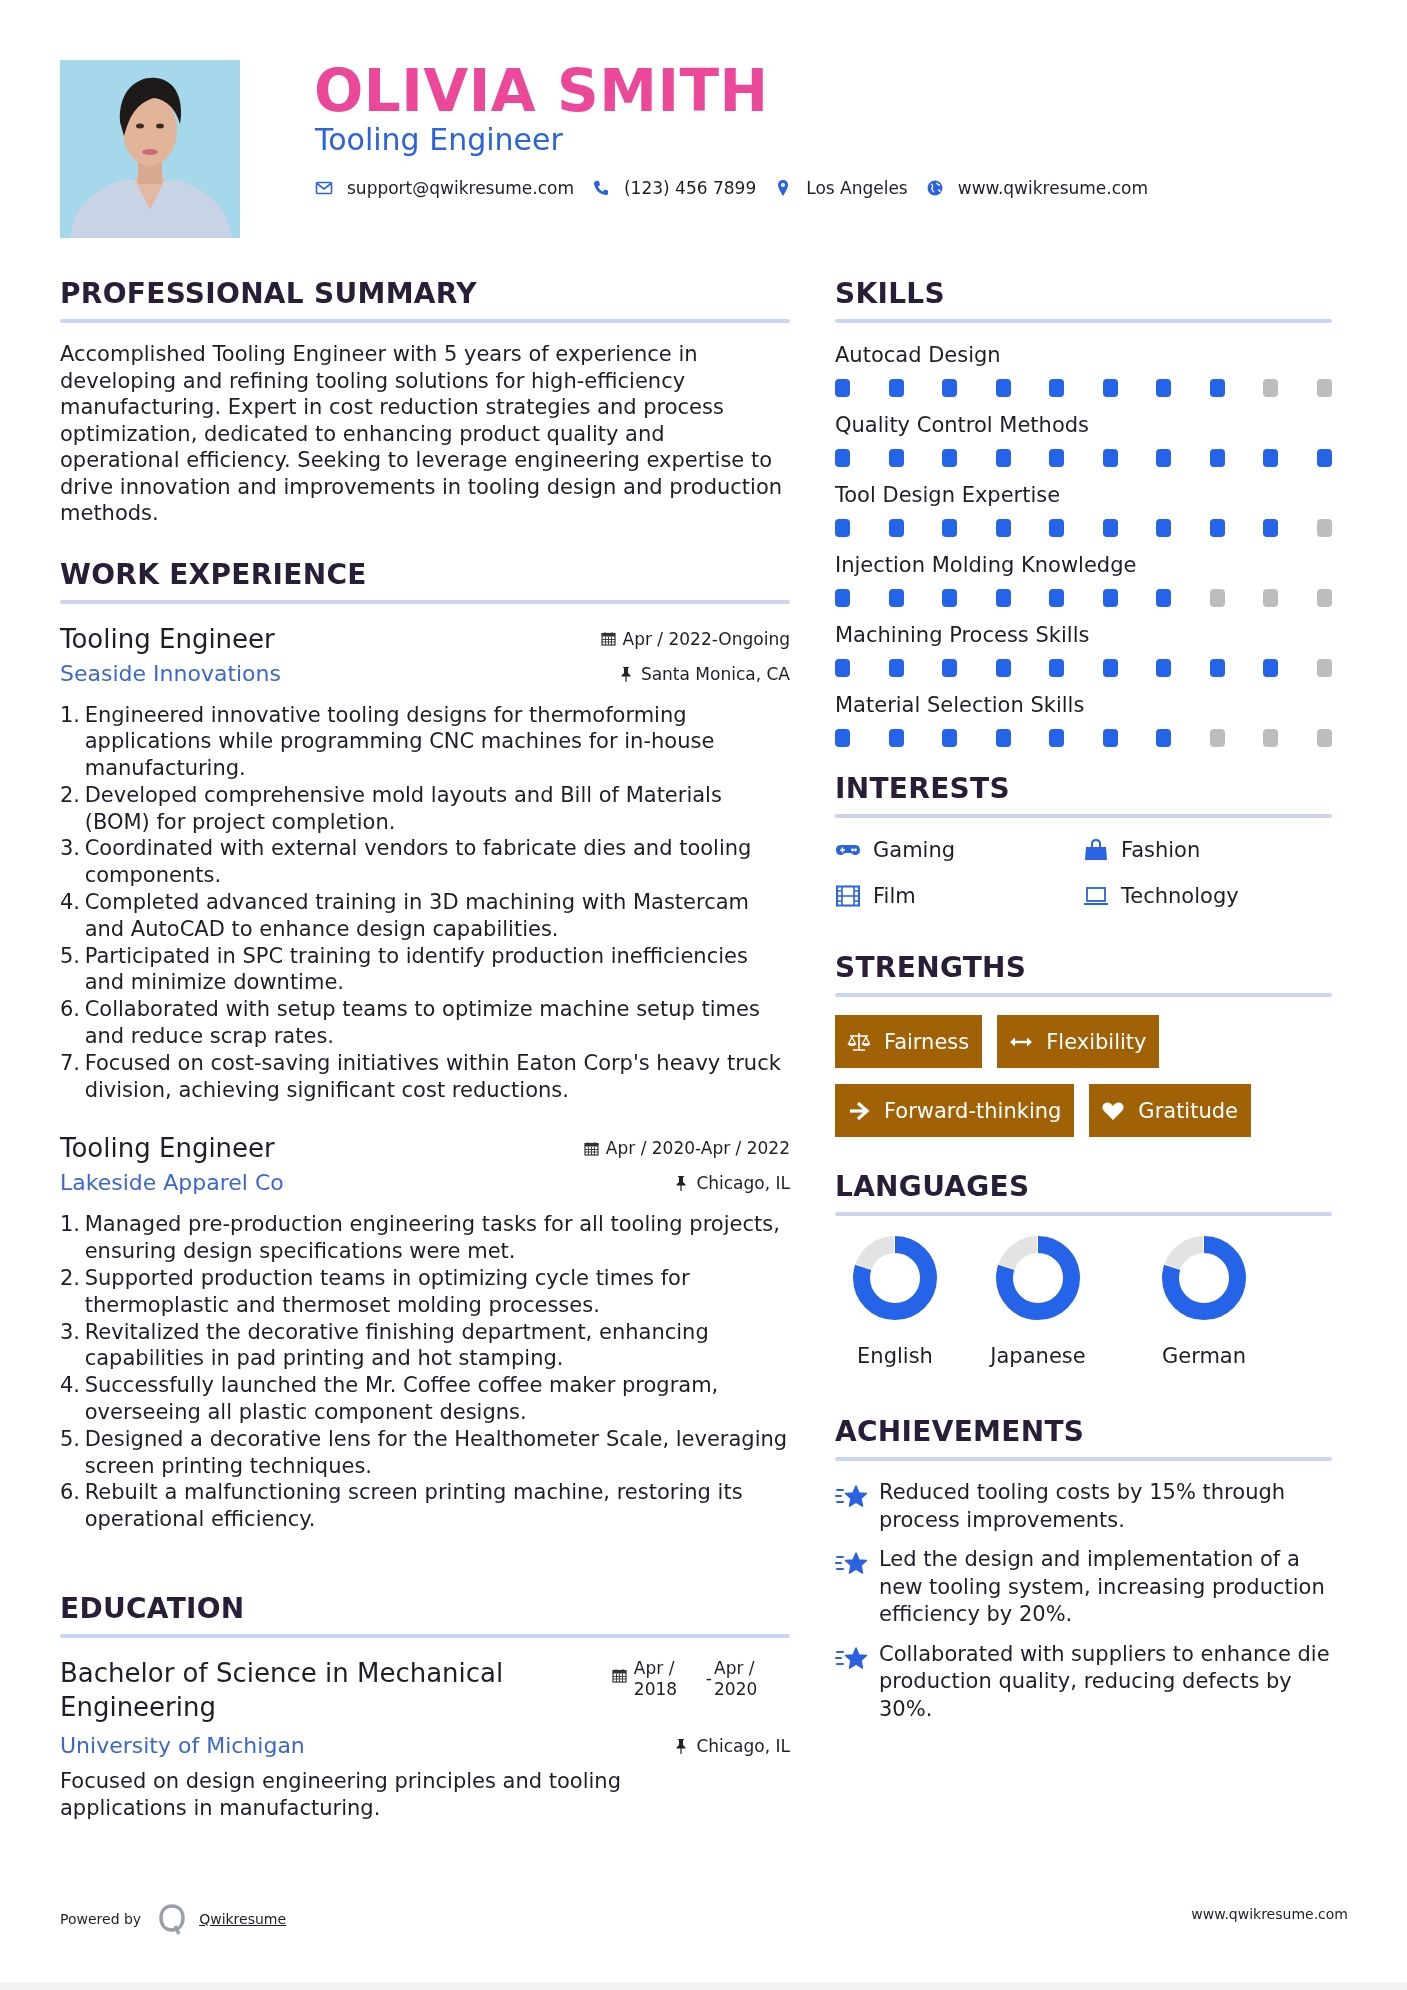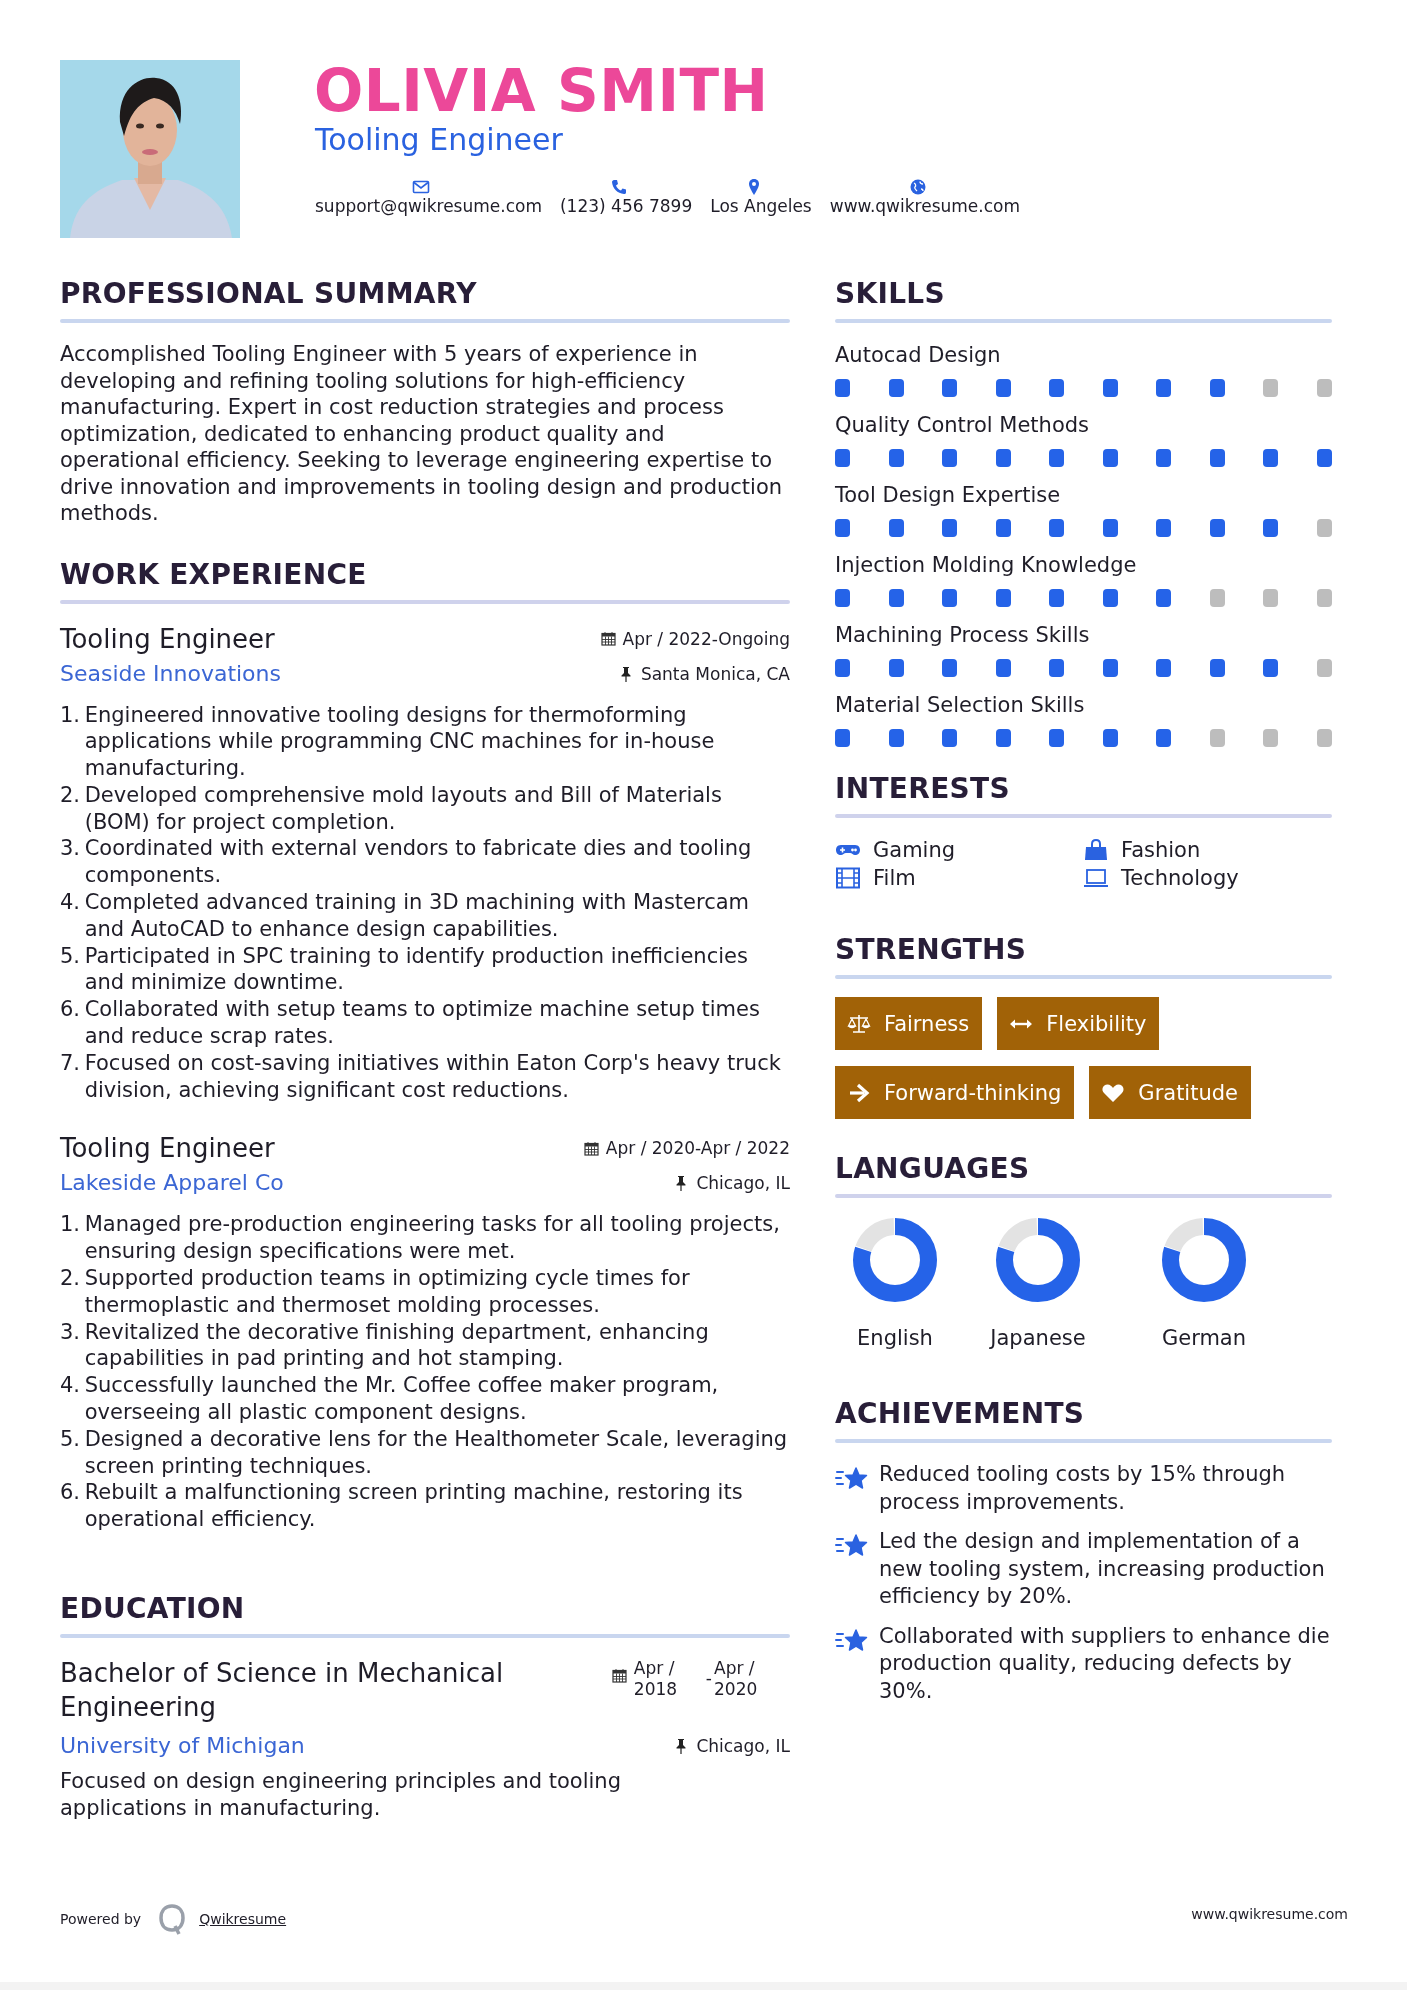--- a/index.html
+++ b/index.html
@@ -6,21 +6,21 @@
   html, body { width: 1407px; height: 1990px; background: #ffffff; }
   body { font-family: "DejaVu Sans", sans-serif; color: #1f1d28; position: relative; overflow: hidden; }
   .page { position: absolute; left: 0; top: 0; width: 1407px; height: 1990px; }
 
   
   .photo { position: absolute; left: 60px; top: 60px; width: 180px; height: 178px; background: #a5d8ea; overflow: hidden; }
   .photo svg { width: 100%; height: 100%; display: block; }
   .name { position: absolute; left: 314px; top: 56px; font-size: 58px; font-weight: bold; color: #ec4899; letter-spacing: 0.5px; line-height: 70px; }
   .job-title { position: absolute; left: 315px; top: 120px; font-size: 30px; color: #2a62e0; line-height: 40px; }
   .contacts { position: absolute; left: 315px; top: 178px; display: flex; align-items: center; font-size: 17px; color: #1f1d28; white-space: nowrap; }
-  .contact { display: flex; align-items: center; margin-right: 18px; flex-direction: column; }
+  .contact { display: flex; align-items: center; margin-right: 18px; }
   .contact .ic { color: #2a62e0; margin-right: 14px; display: inline-flex; }
   .contact .ic svg { width: 18px; height: 18px; }
 
   
   .left { position: absolute; left: 60px; top: 272px; width: 730px; }
   .right { position: absolute; left: 835px; top: 272px; width: 497px; }
   .sec-title { font-size: 28px; font-weight: bold; color: #281e38; line-height: 44px; letter-spacing: 0.3px; }
   .sec-rule { height: 4px; background: #c9d6ef; border-radius: 2px; margin-top: 3px; margin-bottom: 18px; }
 
   .summary { font-size: 21px; line-height: 26.5px; color: #1f1d28; }
@@ -40,21 +40,21 @@
   ol.bullets li .txt { padding-left: 0px; }
 
   
   .skill { margin-bottom: 10px; }
   .skill-name { font-size: 21px; line-height: 28px; }
   .dots { display: flex; justify-content: space-between; margin-top: 10px; height: 18px; margin-bottom: 14px; }
   .dot { width: 15px; height: 18px; border-radius: 4px; background: #bdbdbd; }
   .dot.on { background: #2563e8; }
 
   
-  .interests { display: grid; grid-template-columns: 248px 248px; margin-top: 14px; }
+  .interests { display: grid; grid-template-columns: 248px 248px; row-gap: 18px; margin-top: 14px; }
   .interest { display: flex; align-items: center; font-size: 21px; line-height: 28px; }
   .interest .ic { width: 26px; height: 22px; margin-right: 12px; display: inline-flex; align-items: center; color: #2a62e0; }
   .interest .ic svg { width: 26px; height: 22px; }
 
   
   .tags { display: flex; flex-wrap: wrap; gap: 16px 15px; margin-top: 4px; }
   .tag { background: #a16207; color: #ffffff; height: 53px; display: inline-flex; align-items: center; padding: 0 13px 0 12px; font-size: 21px; }
   .tag svg { width: 24px; height: 22px; margin-right: 13px; }
 
   

